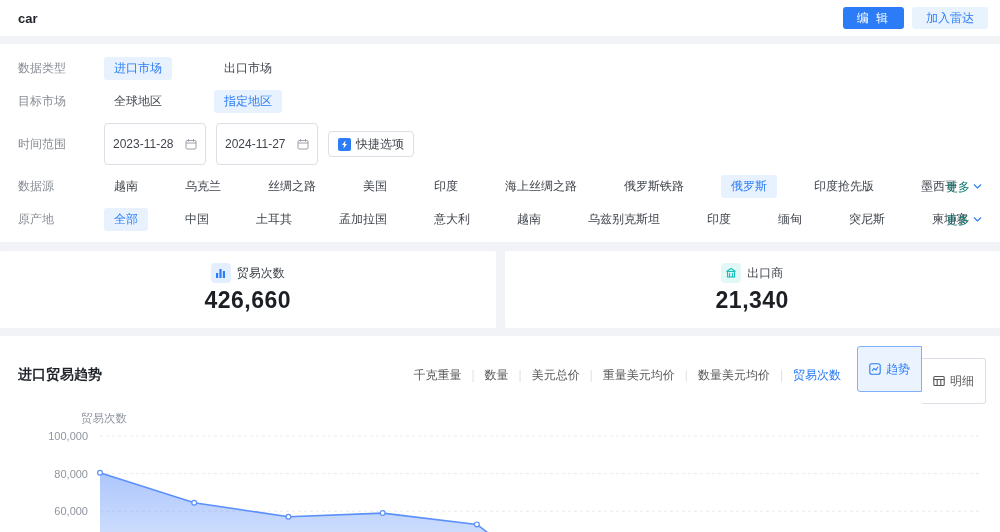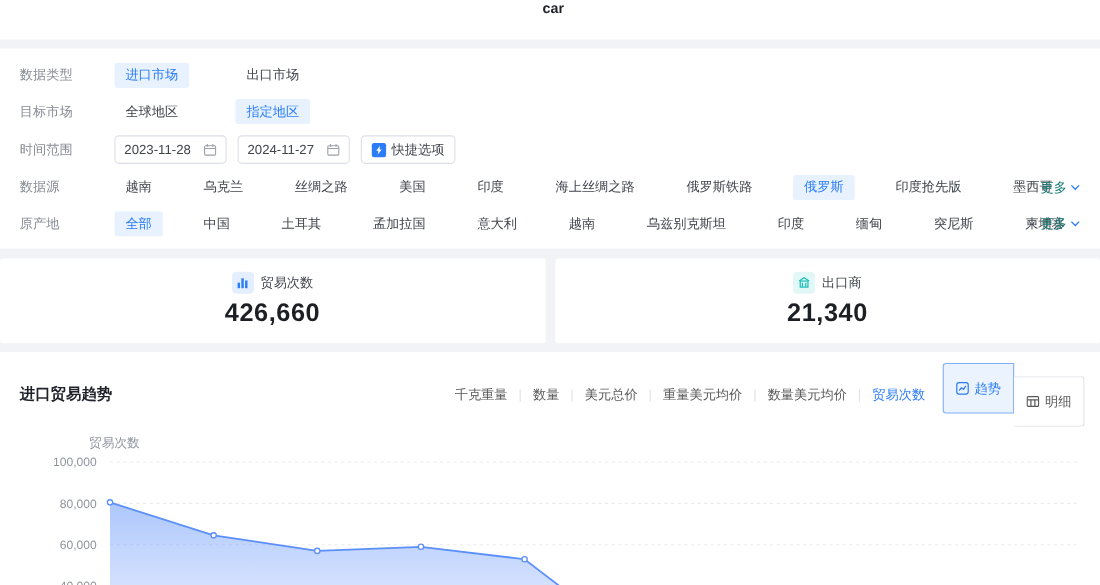--- a/index.html
+++ b/index.html
@@ -4,21 +4,21 @@
 <style>
   * { margin:0; padding:0; box-sizing:border-box; }
   html,body { width:1000px; height:532px; overflow:hidden; }
   body {
     font-family:"Liberation Sans","DejaVu Sans",sans-serif;
     background:#f1f3f6; color:#40454d; font-size:12px;
   }
   
   .topbar {
     height:36px; background:#fff; display:flex; align-items:center;
-    justify-content:space-between; padding:0 12px 0 18px;flex-direction:column;
+    justify-content:space-between; padding:0 12px 0 18px;
   }
   .topbar .title { font-size:13px; font-weight:bold; color:#1f2329; }
   .topbar-actions { display:flex; gap:8px; }
   .btn {
     border:none; border-radius:3px; font-size:12px; padding:5px 14px;
     cursor:pointer; font-family:inherit; line-height:1;
   }
   .btn.primary { background:#2b7cf6; color:#fff; letter-spacing:2px;}
   .btn.soft { background:#e9f3fe; color:#2b7cf6; }
   
@@ -29,21 +29,21 @@
   .fopts.wide { gap:27px; }
   .fopts.narrow { gap:42px; }
   .tag { padding:3px 10px; border-radius:3px; color:#40454d; cursor:pointer; white-space:nowrap; }
   .tag.sel { background:#e7f2fe; color:#2b7cf6; }
   .more-link {
     position:absolute; right:0; top:50%; transform:translateY(-50%);
     color:#0f766e; cursor:pointer; display:flex; align-items:center; gap:3px;
   }
   .date-input {
     display:inline-flex; align-items:center; justify-content:space-between;
-    border:1px solid #dcdfe5; border-radius:4px; height:26px; width:102px;
+    border:1px solid #dcdfe5; border-radius:4px; height:42px; width:102px;
     padding:0 8px; margin-right:10px; color:#40454d; background:#fff; cursor:pointer;
   }
   .quick-btn {
     display:inline-flex; align-items:center; gap:5px; height:26px;
     border:1px solid #dcdfe5; border-radius:4px; background:#fff;
     padding:0 9px; font-size:12px; color:#40454d; cursor:pointer; font-family:inherit;
   }
   .quick-ico { width:13px; height:13px; border-radius:2px; background:#2b7cf6;
     display:inline-flex; align-items:center; justify-content:center; }
   
@@ -73,20 +73,24 @@
   .vbtn:last-child { border-radius:0 3px 3px 0; border-left:none;margin-top:12px; }
   .vbtn.sel { background:#eaf3fe; border:1px solid #7fb0f9; color:#2b7cf6; }
   #chart { margin-top:4px; }
   text { font-family:"Liberation Sans","DejaVu Sans",sans-serif; }
 </style>
 </head>
 <body>
 
 <header class="topbar">
   <div class="title">car</div>
+  <div class="topbar-actions">
+    <button class="btn primary">编 辑</button>
+    <button class="btn soft">加入雷达</button>
+  </div>
 </header>
 
 <section class="filters">
   <div class="frow">
     <span class="flabel">数据类型</span>
     <div class="fopts narrow">
         <span class="tag sel">进口市场</span>
         <span class="tag">出口市场</span>
       </div>
   </div>

